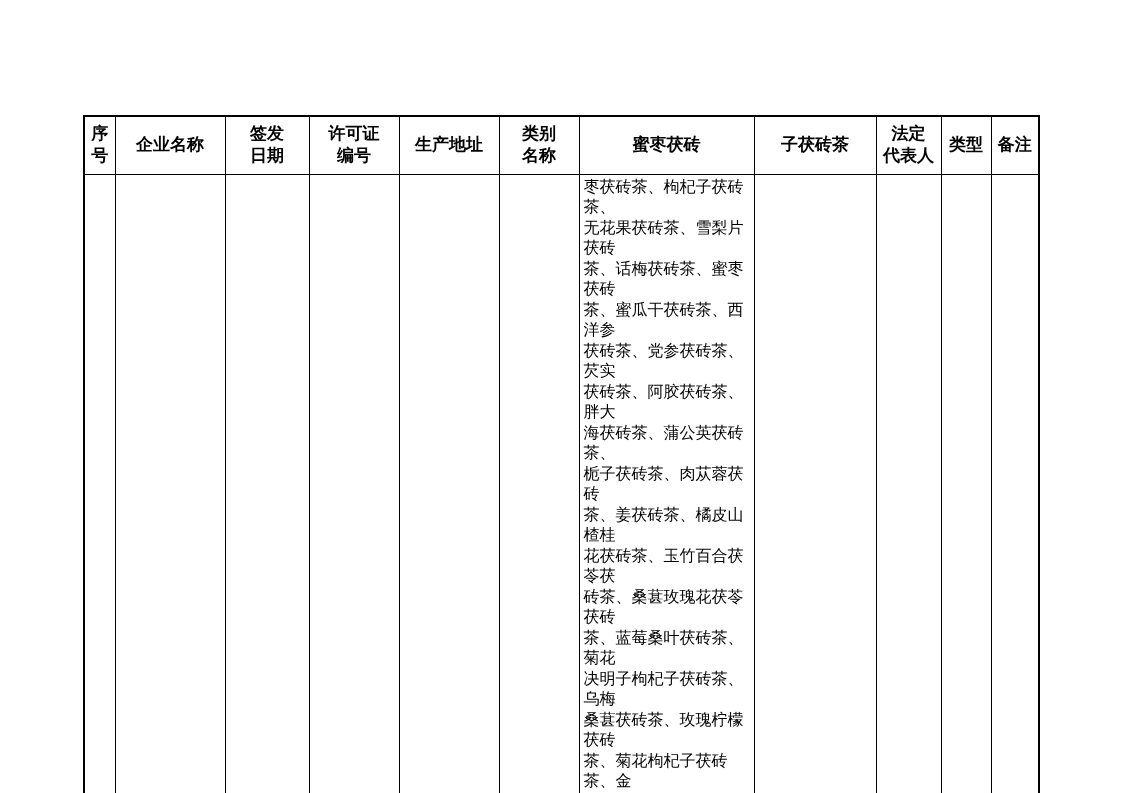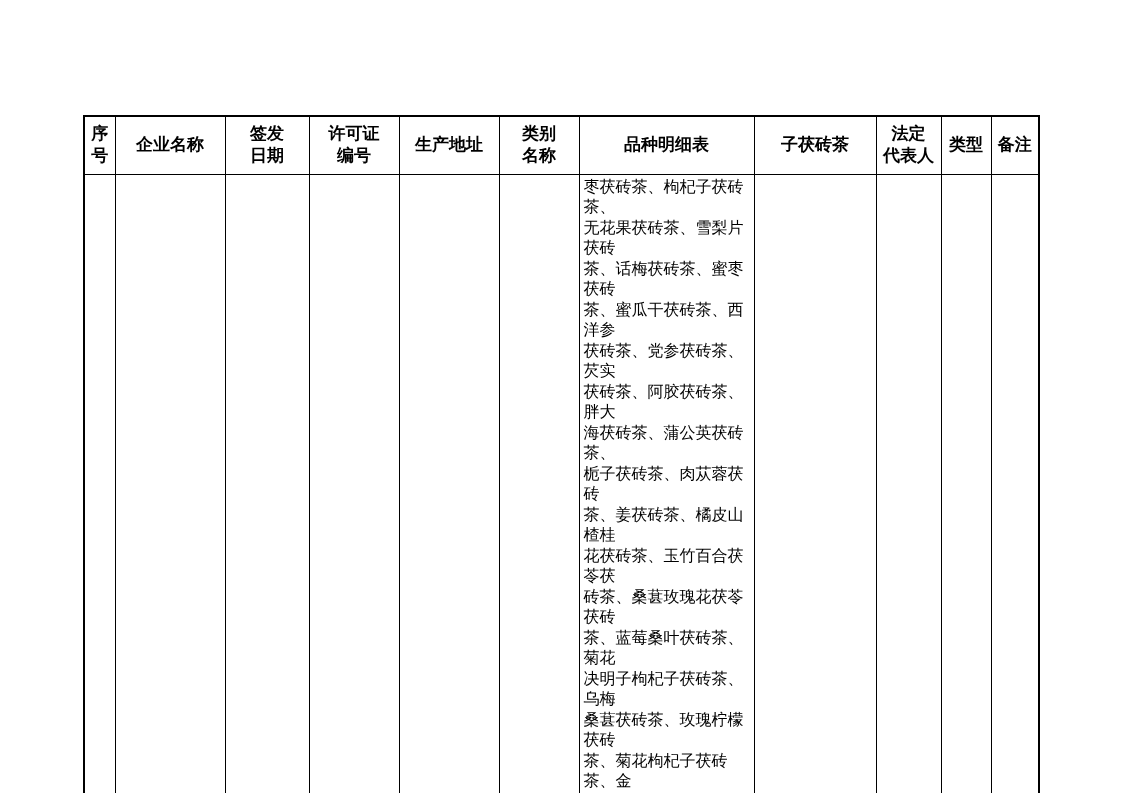--- a/index.html
+++ b/index.html
@@ -77,21 +77,21 @@
         <th>序
 号</th>
         <th>企业名称</th>
         <th>签发
 日期</th>
         <th>许可证
 编号</th>
         <th>生产地址</th>
         <th>类别
 名称</th>
-        <th>品种明细表</th>
+        <th>蜜枣茯砖</th>
         <th>子茯砖茶</th>
         <th>法定
 代表人</th>
         <th>类型</th>
         <th>备注</th>
       </tr>
     </thead>
     <tbody>
       <tr class="row-continued">
         <td></td>

